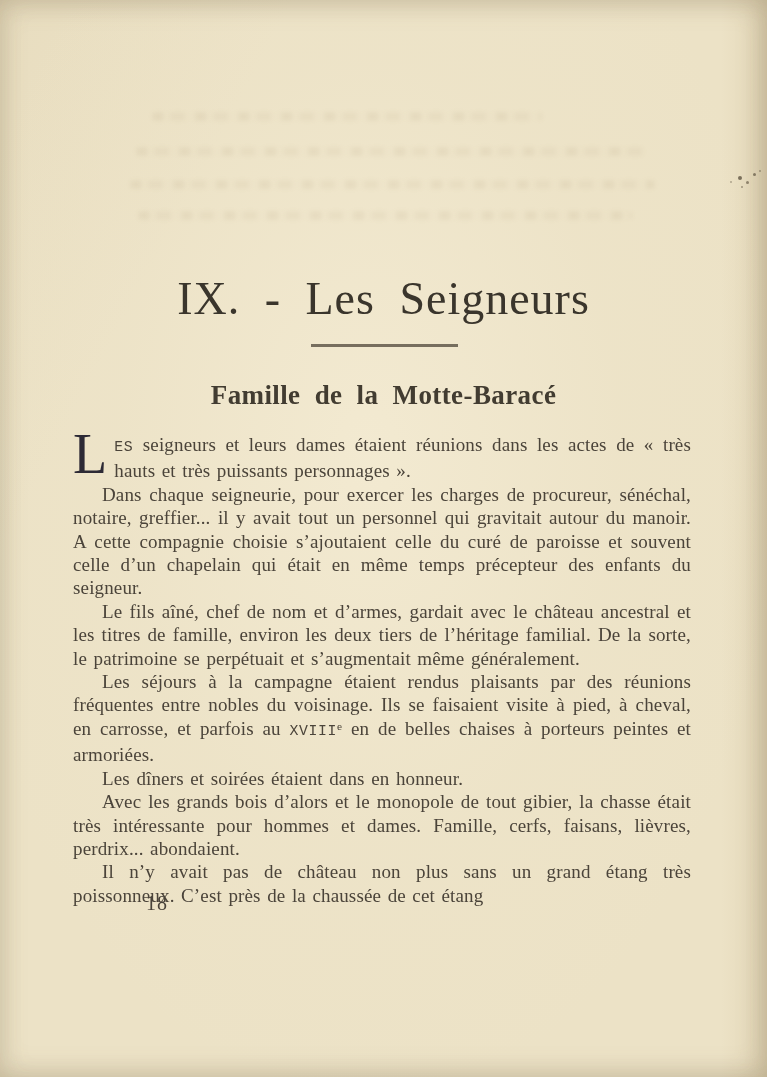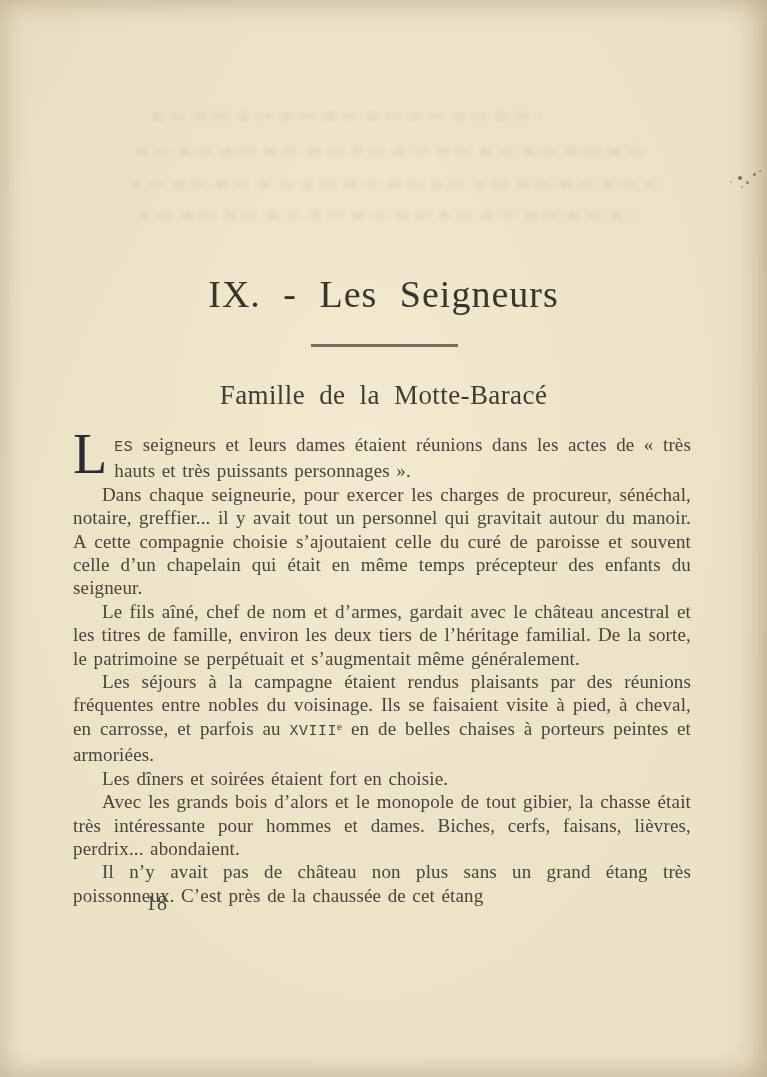--- a/index.html
+++ b/index.html
@@ -42,21 +42,21 @@
   .g4 { width: 495px; margin: 0 0 0 8px; }
 
   
   .speck { position: absolute; border-radius: 50%; background: #564b39; }
 
   .title {
     position: absolute;
     top: 272px; left: 0; width: 100%;
     margin: 0;
     text-align: center;
-    font-size: 38px;
+    font-size: 46px;
     font-weight: 400;
     letter-spacing: 1px;
     word-spacing: 12px;
     color: var(--title-ink, #3a352c);
   }
 
   .rule {
     position: absolute;
     top: 344px; left: 311px;
     width: 147px; height: 3px;
@@ -64,21 +64,21 @@
     border-bottom: 1px solid rgba(78,70,56,0.75);
     box-sizing: border-box;
   }
 
   .subtitle {
     position: absolute;
     top: 380px; left: 0; width: 100%;
     margin: 0;
     text-align: center;
     font-size: 27px;
-    font-weight: 400;
+    font-weight: 700;
     letter-spacing: 0.4px;
     word-spacing: 7px;
     color: #423c31;
   }
 
   .bodytext {
     position: absolute;
     top: 433px; left: 73px;
     width: 618px;
     font-size: 19px;
@@ -135,20 +135,20 @@
 
   <div class="rule"></div>
 
   <h2 class="subtitle">Famille de la Motte-Baracé</h2>
 
   <div class="bodytext">
       <p class=""><span class="dropcap">L</span><span class="smallcaps">ES</span><span> seigneurs et leurs dames étaient réunions dans les actes de « très hauts et très puissants personnages ».</span></p>
       <p class="indent"><span>Dans chaque seigneurie, pour exercer les charges de procureur, sénéchal, notaire, greffier... il y avait tout un personnel qui gravitait autour du manoir. A cette compagnie choisie s’ajoutaient celle du curé de paroisse et souvent celle d’un chapelain qui était en même temps précepteur des enfants du seigneur.</span></p>
       <p class="indent"><span>Le fils aîné, chef de nom et d’armes, gardait avec le château ancestral et les titres de famille, environ les deux tiers de l’héritage familial. De la sorte, le patrimoine se perpétuait et s’augmentait même généralement.</span></p>
       <p class="indent"><span>Les séjours à la campagne étaient rendus plaisants par des réunions fréquentes entre nobles du voisinage. Ils se faisaient visite à pied, à cheval, en carrosse, et parfois au </span><span class="smallcaps">XVIII</span><span class="sup">e</span><span> en de belles chaises à porteurs peintes et armoriées.</span></p>
-      <p class="indent"><span>Les dîners et soirées étaient fort en choisie.</span></p>
-      <p class="indent"><span>Avec les grands bois d’alors et le monopole de tout gibier, la chasse était très intéressante pour hommes et dames. Biches, cerfs, faisans, lièvres, perdrix... abondaient.</span></p>
+      <p class="indent"><span>Les dîners et soirées étaient dans en honneur.</span></p>
+      <p class="indent"><span>Avec les grands bois d’alors et le monopole de tout gibier, la chasse était très intéressante pour hommes et dames. Famille, cerfs, faisans, lièvres, perdrix... abondaient.</span></p>
       <p class="indent"><span>Il n’y avait pas de château non plus sans un grand étang très poissonneux. C’est près de la chaussée de cet étang</span></p>
     </div>
 
   <div class="pagenum">18</div>
 
 </div>
 
 </body></html>

